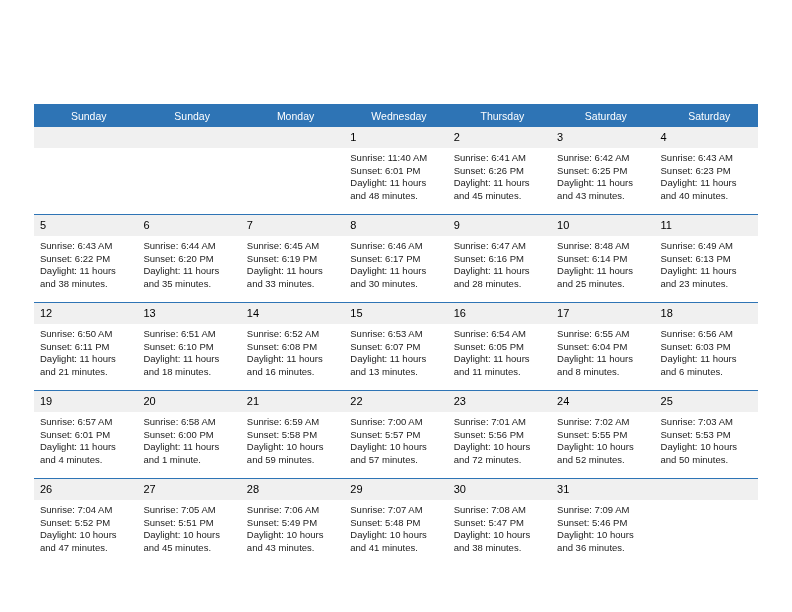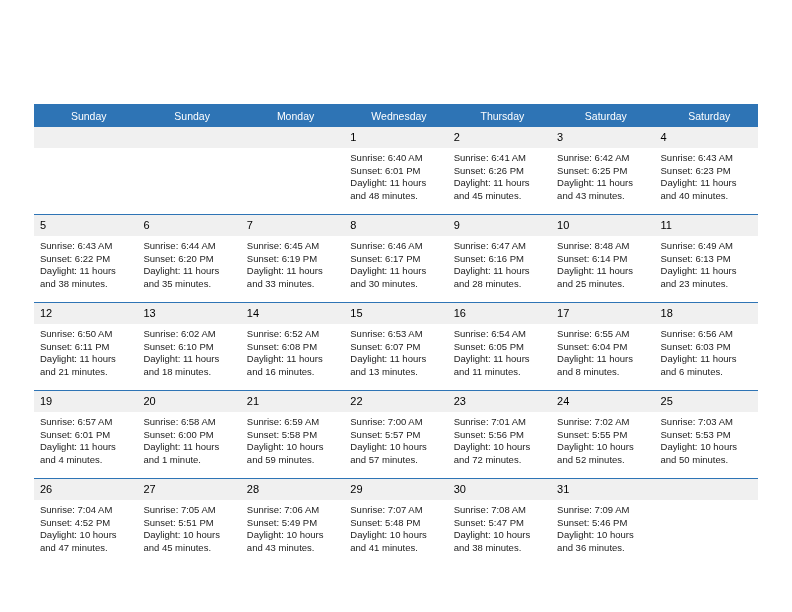--- a/index.html
+++ b/index.html
@@ -177,21 +177,21 @@
           <div class="daynum"></div>
           <div class="cellbody">
             <div></div>
             <div></div>
             <div class="daylight"></div>
           </div>
         </td>
         <td>
           <div class="daynum">1</div>
           <div class="cellbody">
-            <div>Sunrise: 6:40 AM</div>
+            <div>Sunrise: 11:40 AM</div>
             <div>Sunset: 6:01 PM</div>
             <div class="daylight">Daylight: 11 hours and 48 minutes.</div>
           </div>
         </td>
         <td>
           <div class="daynum">2</div>
           <div class="cellbody">
             <div>Sunrise: 6:41 AM</div>
             <div>Sunset: 6:26 PM</div>
             <div class="daylight">Daylight: 11 hours and 45 minutes.</div>
@@ -285,21 +285,21 @@
           <div class="daynum">12</div>
           <div class="cellbody">
             <div>Sunrise: 6:50 AM</div>
             <div>Sunset: 6:11 PM</div>
             <div class="daylight">Daylight: 11 hours and 21 minutes.</div>
           </div>
         </td>
         <td>
           <div class="daynum">13</div>
           <div class="cellbody">
-            <div>Sunrise: 6:02 AM</div>
+            <div>Sunrise: 6:51 AM</div>
             <div>Sunset: 6:10 PM</div>
             <div class="daylight">Daylight: 11 hours and 18 minutes.</div>
           </div>
         </td>
         <td>
           <div class="daynum">14</div>
           <div class="cellbody">
             <div>Sunrise: 6:52 AM</div>
             <div>Sunset: 6:08 PM</div>
             <div class="daylight">Daylight: 11 hours and 16 minutes.</div>
@@ -402,21 +402,21 @@
       </tr>
       <tr class="wk-sep">
           <td colspan="7"></td>
         </tr>
 
       <tr>
         <td>
           <div class="daynum">26</div>
           <div class="cellbody">
             <div>Sunrise: 7:04 AM</div>
-            <div>Sunset: 4:52 PM</div>
+            <div>Sunset: 5:52 PM</div>
             <div class="daylight">Daylight: 10 hours and 47 minutes.</div>
           </div>
         </td>
         <td>
           <div class="daynum">27</div>
           <div class="cellbody">
             <div>Sunrise: 7:05 AM</div>
             <div>Sunset: 5:51 PM</div>
             <div class="daylight">Daylight: 10 hours and 45 minutes.</div>
           </div>

